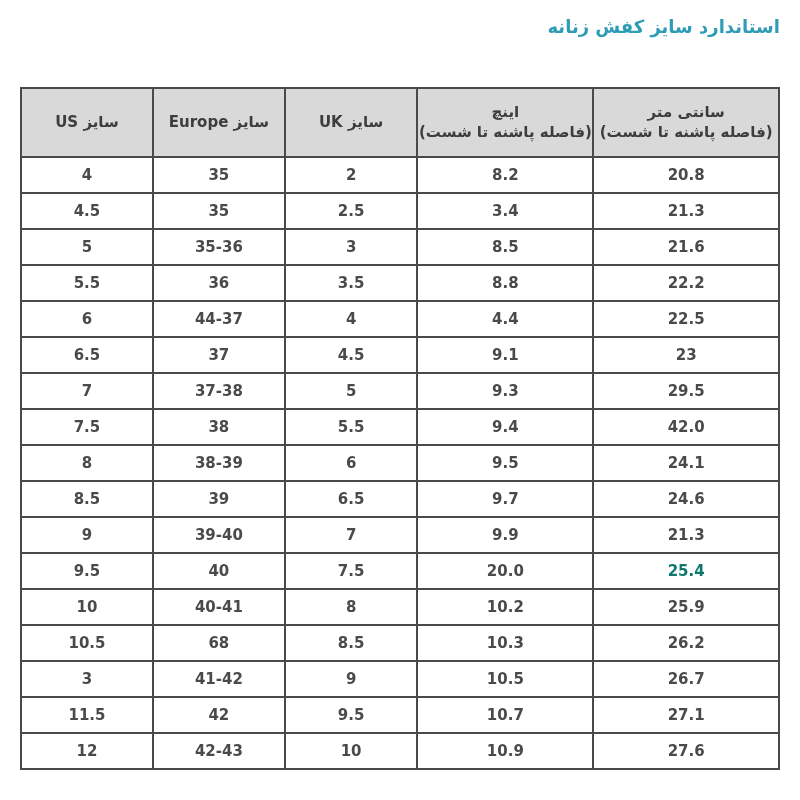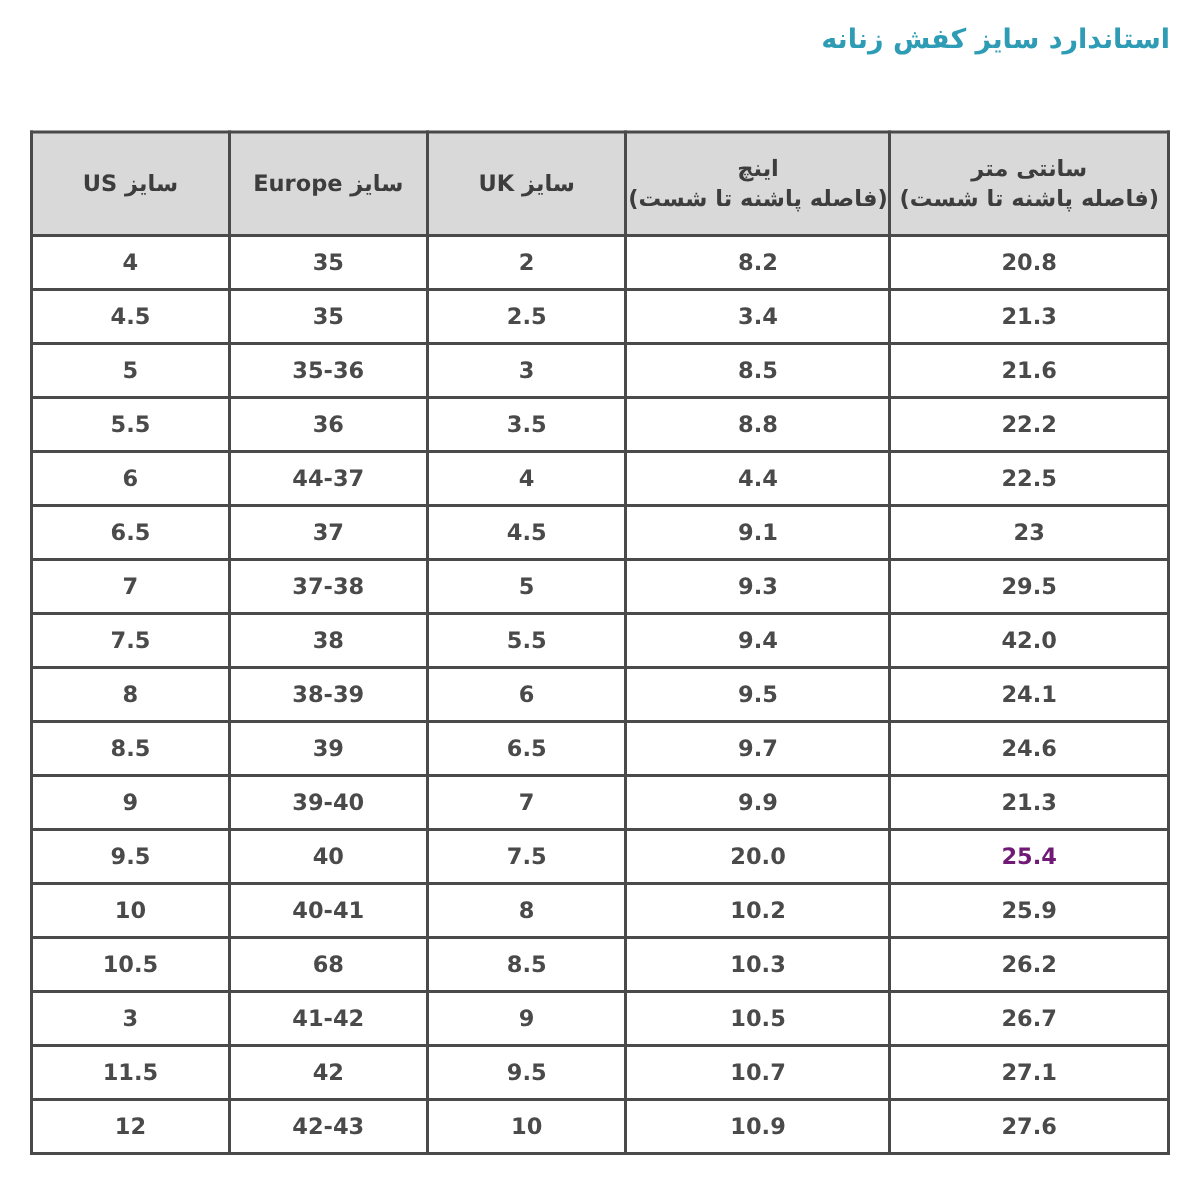--- a/index.html
+++ b/index.html
@@ -54,21 +54,21 @@
   }
   .th-line:empty { margin: 0; }
   .size-table td {
     height: 34px;
     font-size: 15px;
     font-weight: bold;
     color: #4a4a4a;
     background: #ffffff;
   }
   .size-table td.hl {
-    color: #701a75;
+    color: #0f766e;
   }
 </style>
 </head>
 <body>
 
 <div class="page">
 
   <h1 class="page-title">استاندارد سایز کفش زنانه</h1>
 
   <table class="size-table">

